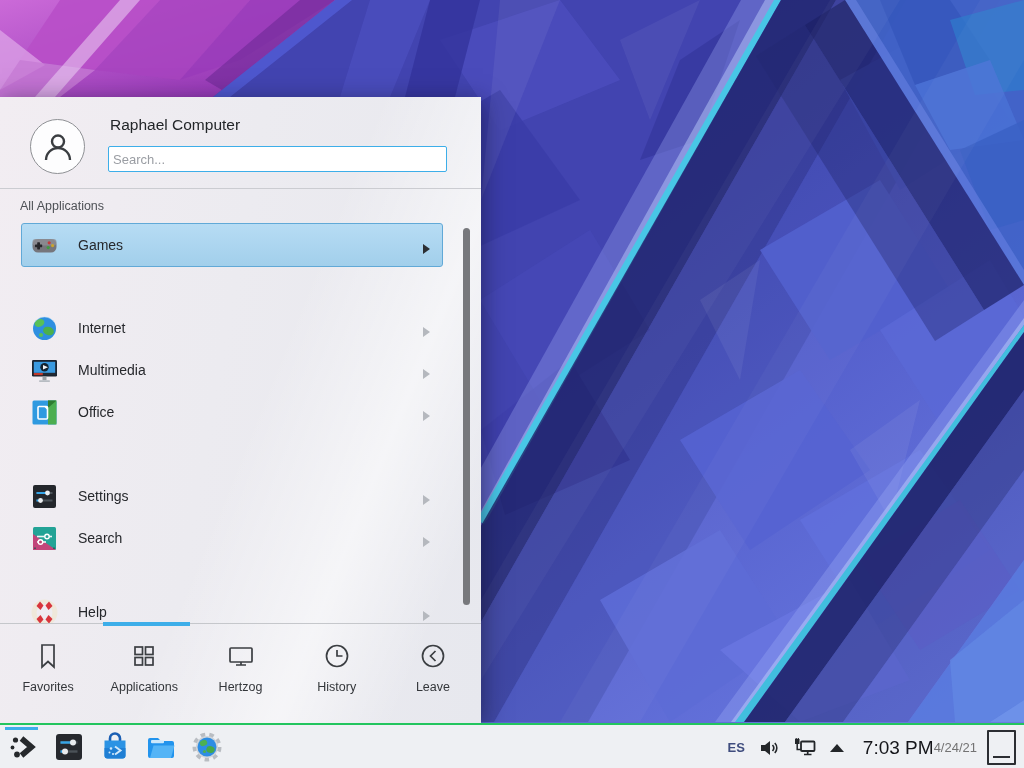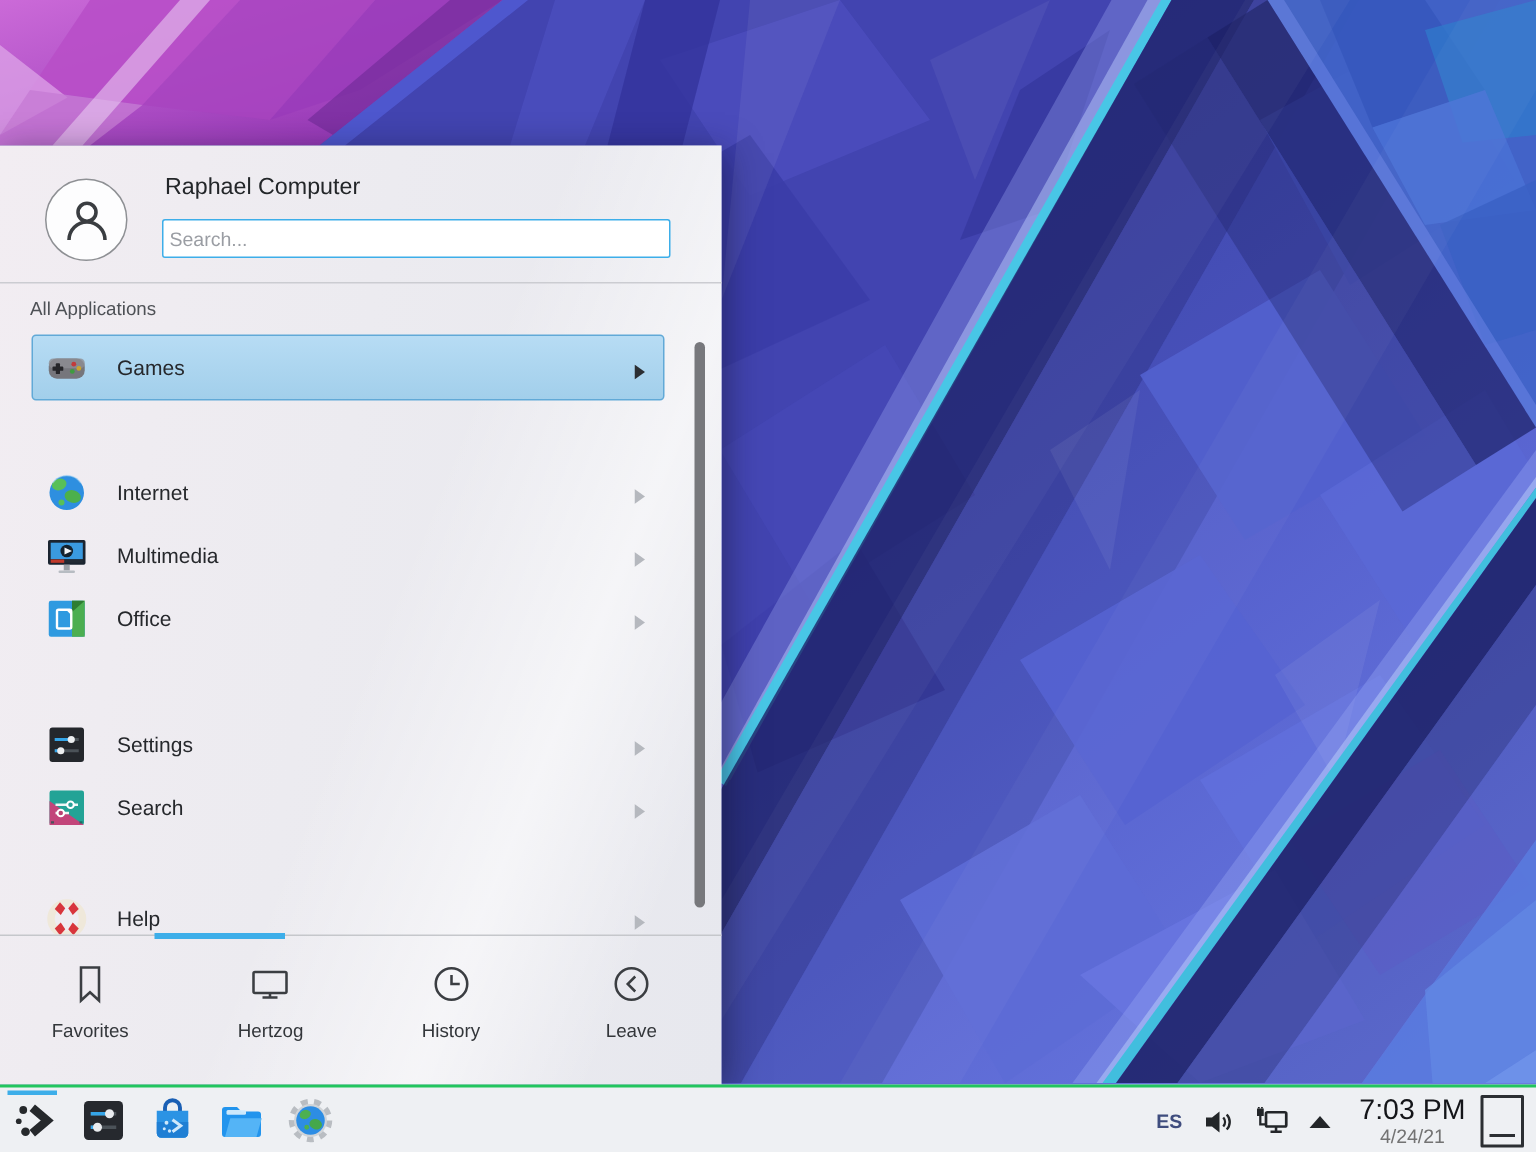--- a/index.html
+++ b/index.html
@@ -43,21 +43,21 @@
   .tab .tlbl{margin-top:9px;font-size:12.5px;color:#33363a;}
 
   
   .taskbar{position:absolute;left:0;top:723px;width:1024px;height:45px;background:#eef0f3;
            border-top:2px solid #22c55e;box-sizing:border-box;}
   .task-indicator{position:absolute;left:5px;top:2px;width:33px;height:3px;background:#3daee9;}
   .tb-icon{position:absolute;top:6px;width:32px;height:32px;}
   .tray{position:absolute;right:8px;top:0;height:45px;display:flex;align-items:center;}
   .kb-layout{font-size:13px;font-weight:bold;color:#3f4d7e;margin-right:14px;}
   .tray-ic{margin-right:12px;display:flex;align-items:center;}
-  .clock{display:flex;flex-direction:column;align-items:center;margin:0 10px 0 6px;line-height:1.05;}
+  .clock{display:flex;flex-direction:row;align-items:center;margin:0 10px 0 6px;line-height:1.05;}
   .clock .time{font-size:19px;color:#141519;}
   .clock .date{font-size:13px;color:#737373;}
   .show-desktop{width:25px;height:31px;border:2px solid #2b2e32;border-radius:1px;position:relative;background:transparent;}
   .show-desktop .bar{position:absolute;left:4px;right:4px;bottom:5px;height:2px;background:#2b2e32;}
 </style>
 </head>
 <body>
 
 <div class="screen">
 
@@ -281,20 +281,29 @@
 
     <div class="tabbar">
       <div class="tab">
         <svg width="30" height="30" viewBox="0 0 30 30">
           <path d="M9,4 h12 v22 l-6,-5.5 -6,5.5 z" fill="none" stroke="#3b3e42" stroke-width="1.7"></path>
         </svg>
         <span class="tlbl">Favorites</span>
       </div>
       <div class="tab">
         <svg width="30" height="30" viewBox="0 0 30 30">
+          <rect x="6" y="6" width="7.5" height="7.5" fill="none" stroke="#3b3e42" stroke-width="1.7"></rect>
+          <rect x="16.5" y="6" width="7.5" height="7.5" fill="none" stroke="#3b3e42" stroke-width="1.7"></rect>
+          <rect x="6" y="16.5" width="7.5" height="7.5" fill="none" stroke="#3b3e42" stroke-width="1.7"></rect>
+          <rect x="16.5" y="16.5" width="7.5" height="7.5" fill="none" stroke="#3b3e42" stroke-width="1.7"></rect>
+        </svg>
+        <span class="tlbl">Applications</span>
+      </div>
+      <div class="tab">
+        <svg width="30" height="30" viewBox="0 0 30 30">
           <rect x="4" y="7" width="22" height="14" rx="1" fill="none" stroke="#3b3e42" stroke-width="1.7"></rect>
           <path d="M15,21 v3 M10,24 h10" fill="none" stroke="#3b3e42" stroke-width="1.7"></path>
         </svg>
         <span class="tlbl">Hertzog</span>
       </div>
       <div class="tab">
         <svg width="30" height="30" viewBox="0 0 30 30">
           <circle cx="15" cy="15" r="10.5" fill="none" stroke="#3b3e42" stroke-width="1.7"></circle>
           <path d="M15,9 v6 h5.5" fill="none" stroke="#3b3e42" stroke-width="1.7"></path>
         </svg>

